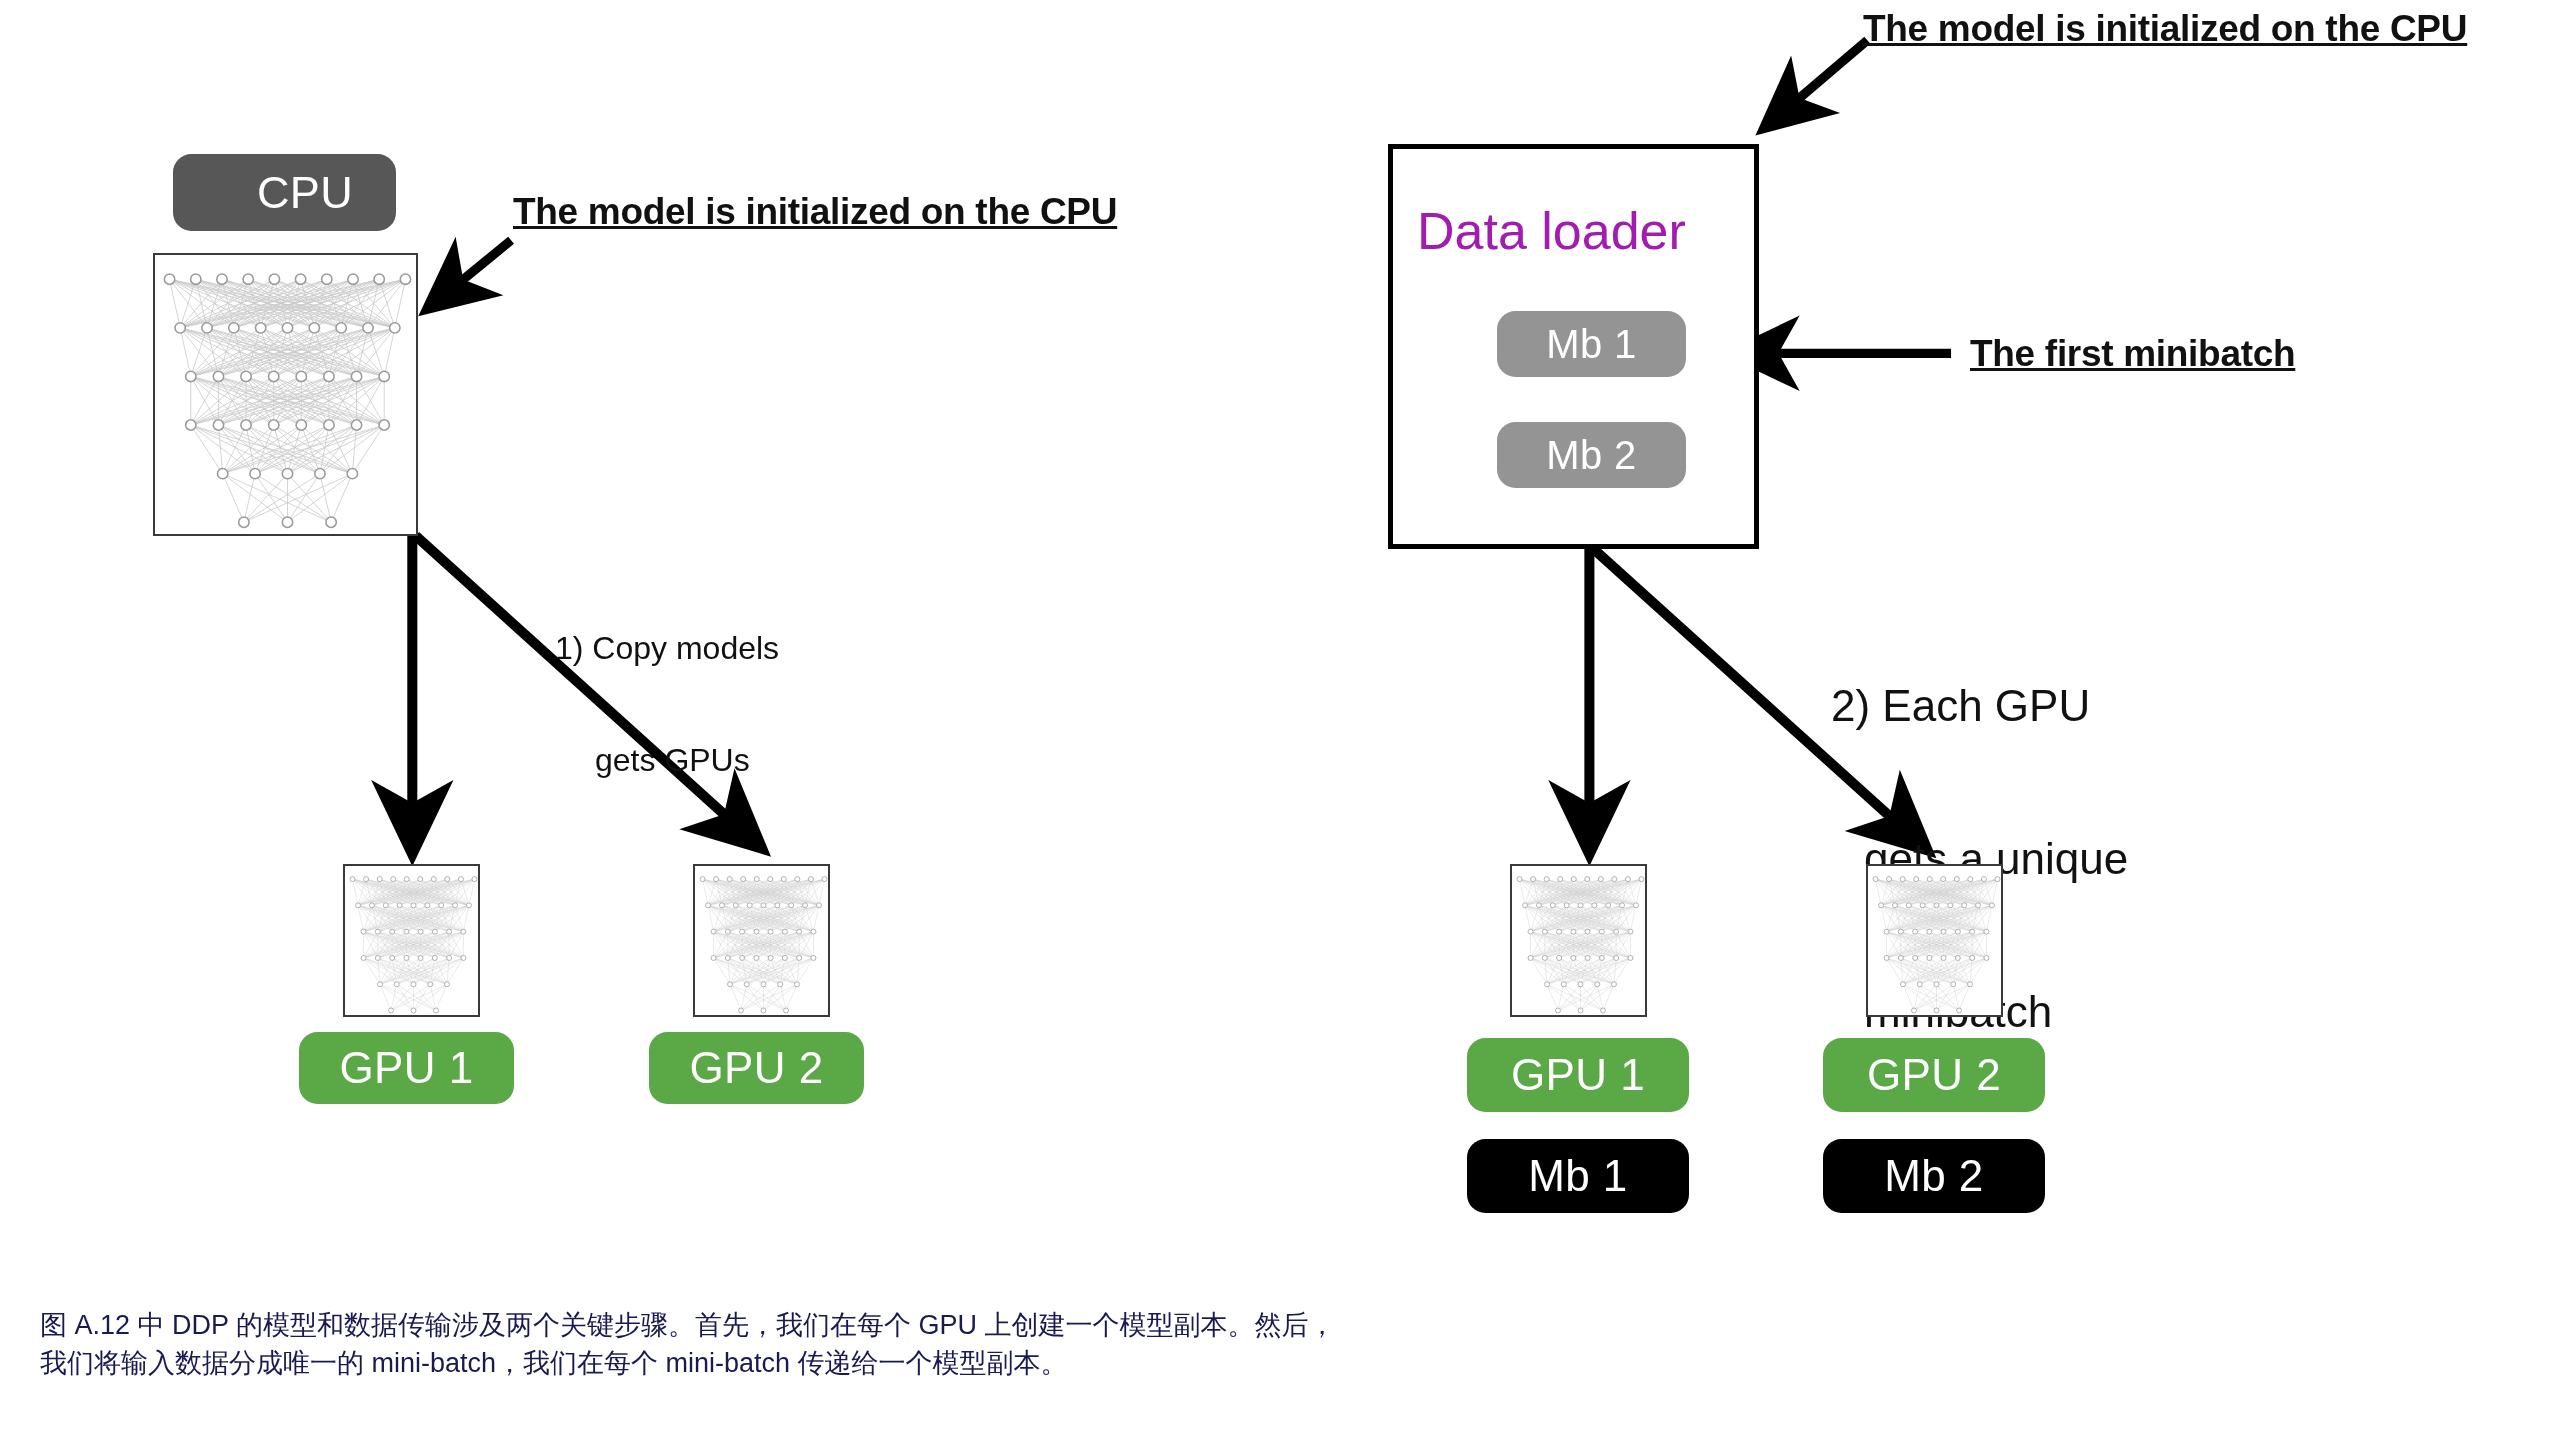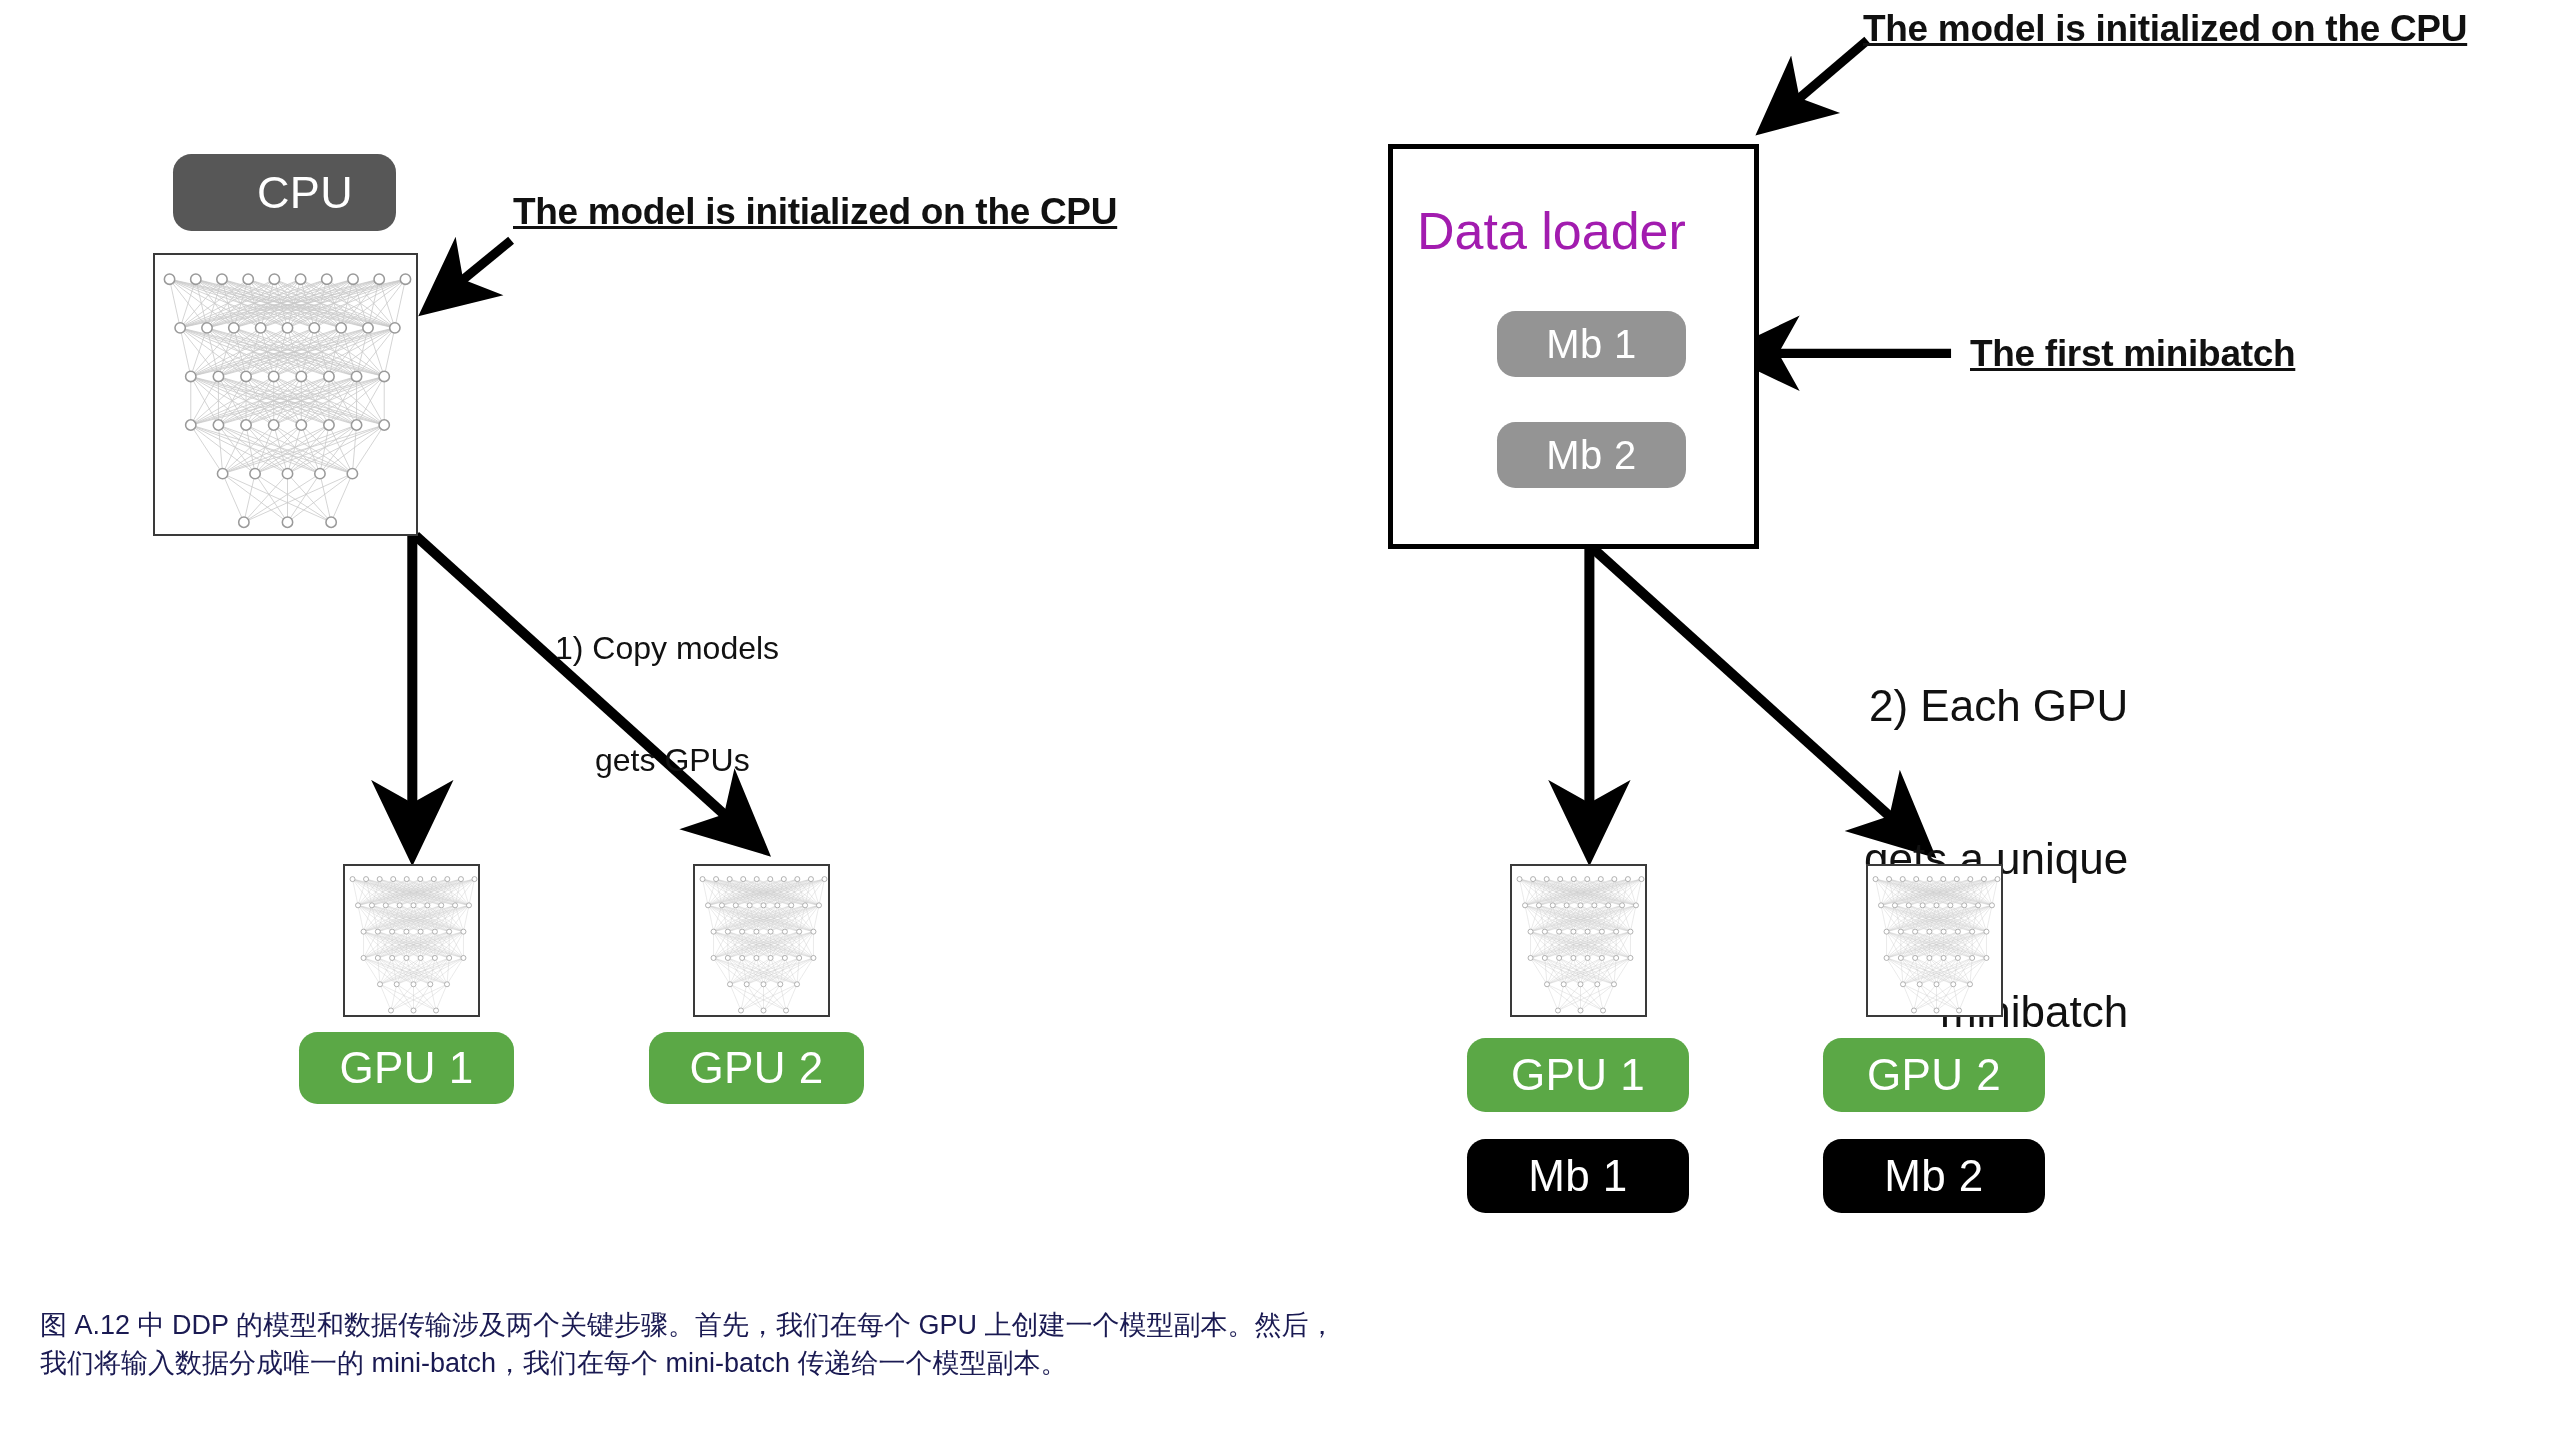--- a/index.html
+++ b/index.html
@@ -1180,21 +1180,21 @@
   </div>
 
   <div class="pill mb-gray" style="left:1497px; top:422px; width:189px; height:66px; font-size:40px;">
     <span>Mb 2</span>
   </div>
 
   <div class="annot-bold" style="left:1970px; top:333px; font-size:37px;">
     <span>The first minibatch</span>
   </div>
 
-  <div class="diagram-text" style="left:1831px; top:578px; font-size:44px;text-align:right;">
+  <div class="diagram-text" style="left:1831px; top:578px; font-size:44px;">
     <div>2) Each GPU</div>
     <div style="margin-left:33px;">gets a unique</div>
     <div style="margin-left:33px;">minibatch</div>
   </div>
 
   <div class="model-box small" style="left:1510px; top:864px; width:137px; height:153px;">
     <svg width="137" height="153" viewBox="0 0 164 183">
       <g class="nn-s-edges" stroke="#c8c8c8" stroke-width="0.5" fill="none" opacity="0.9">
           <line x1="9.0" y1="15.6" x2="15.6" y2="47.0"></line>
           <line x1="9.0" y1="15.6" x2="32.2" y2="47.0"></line>

